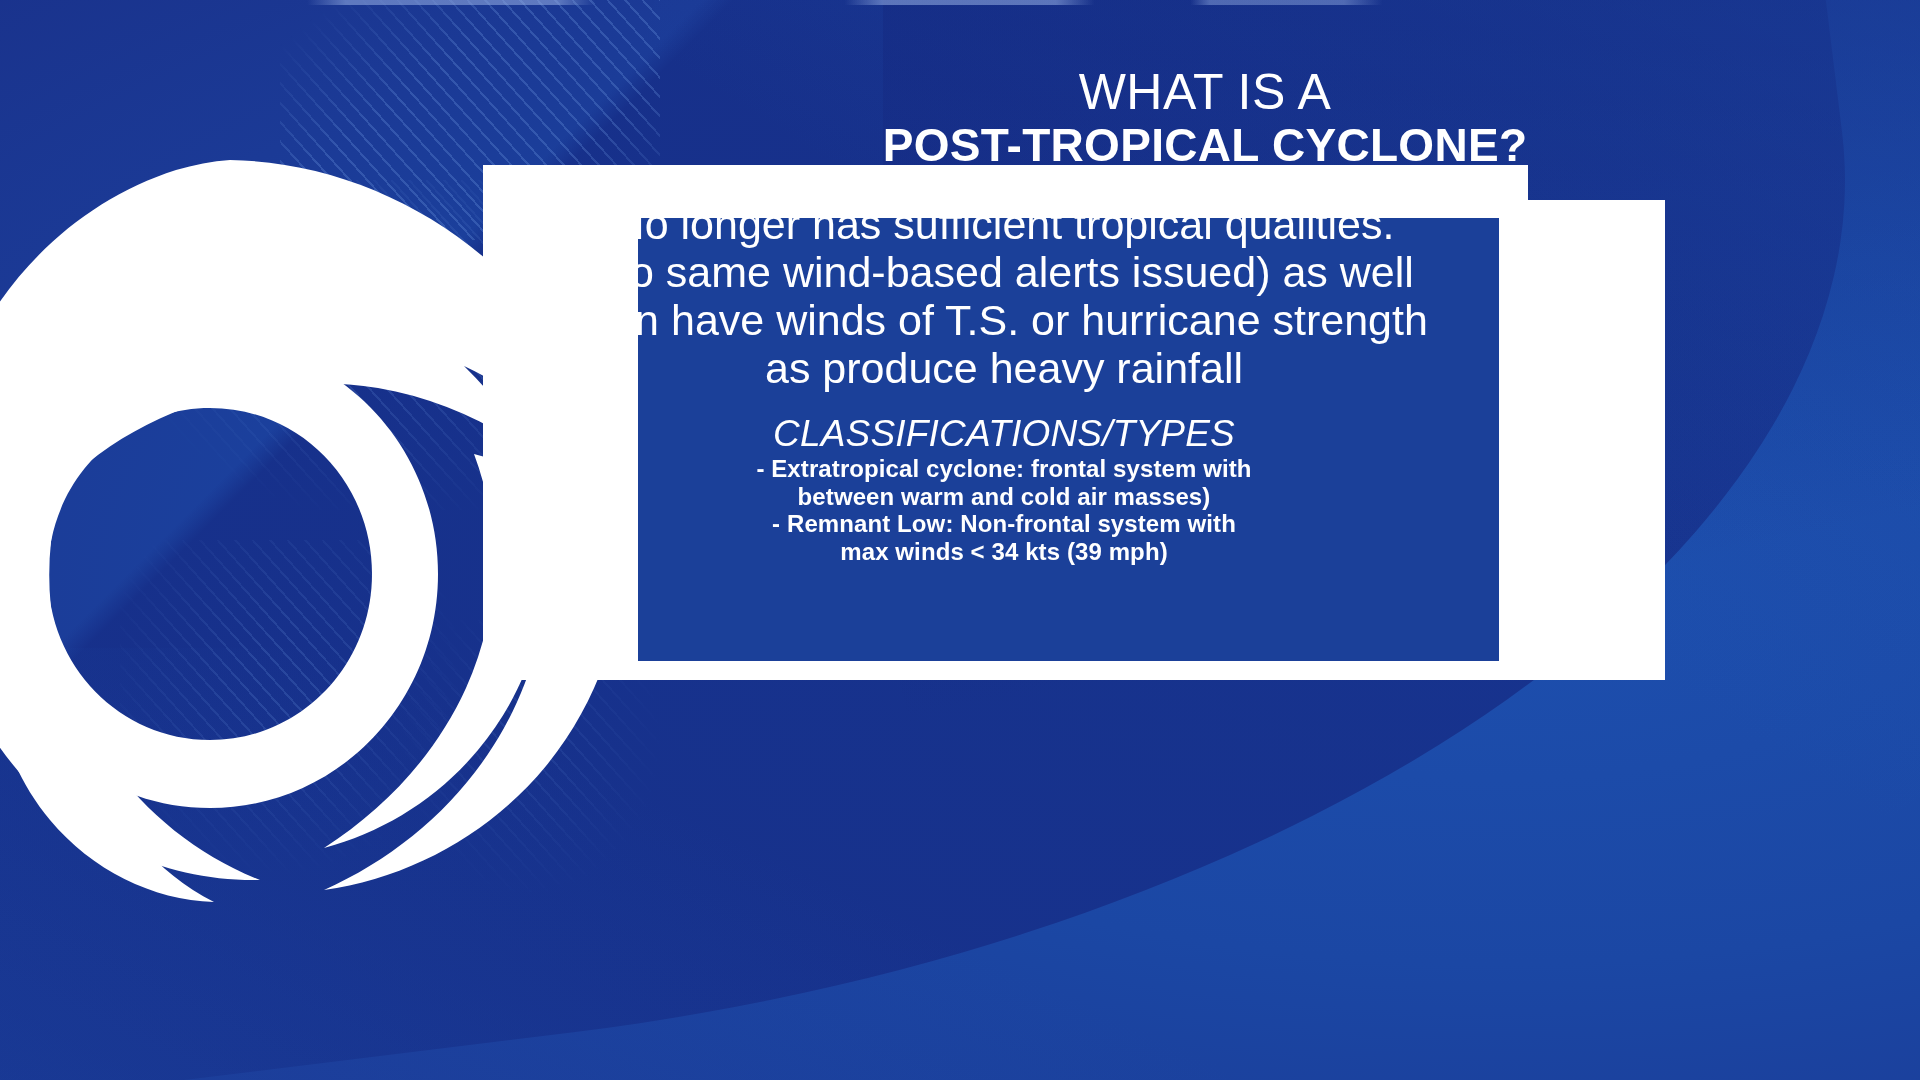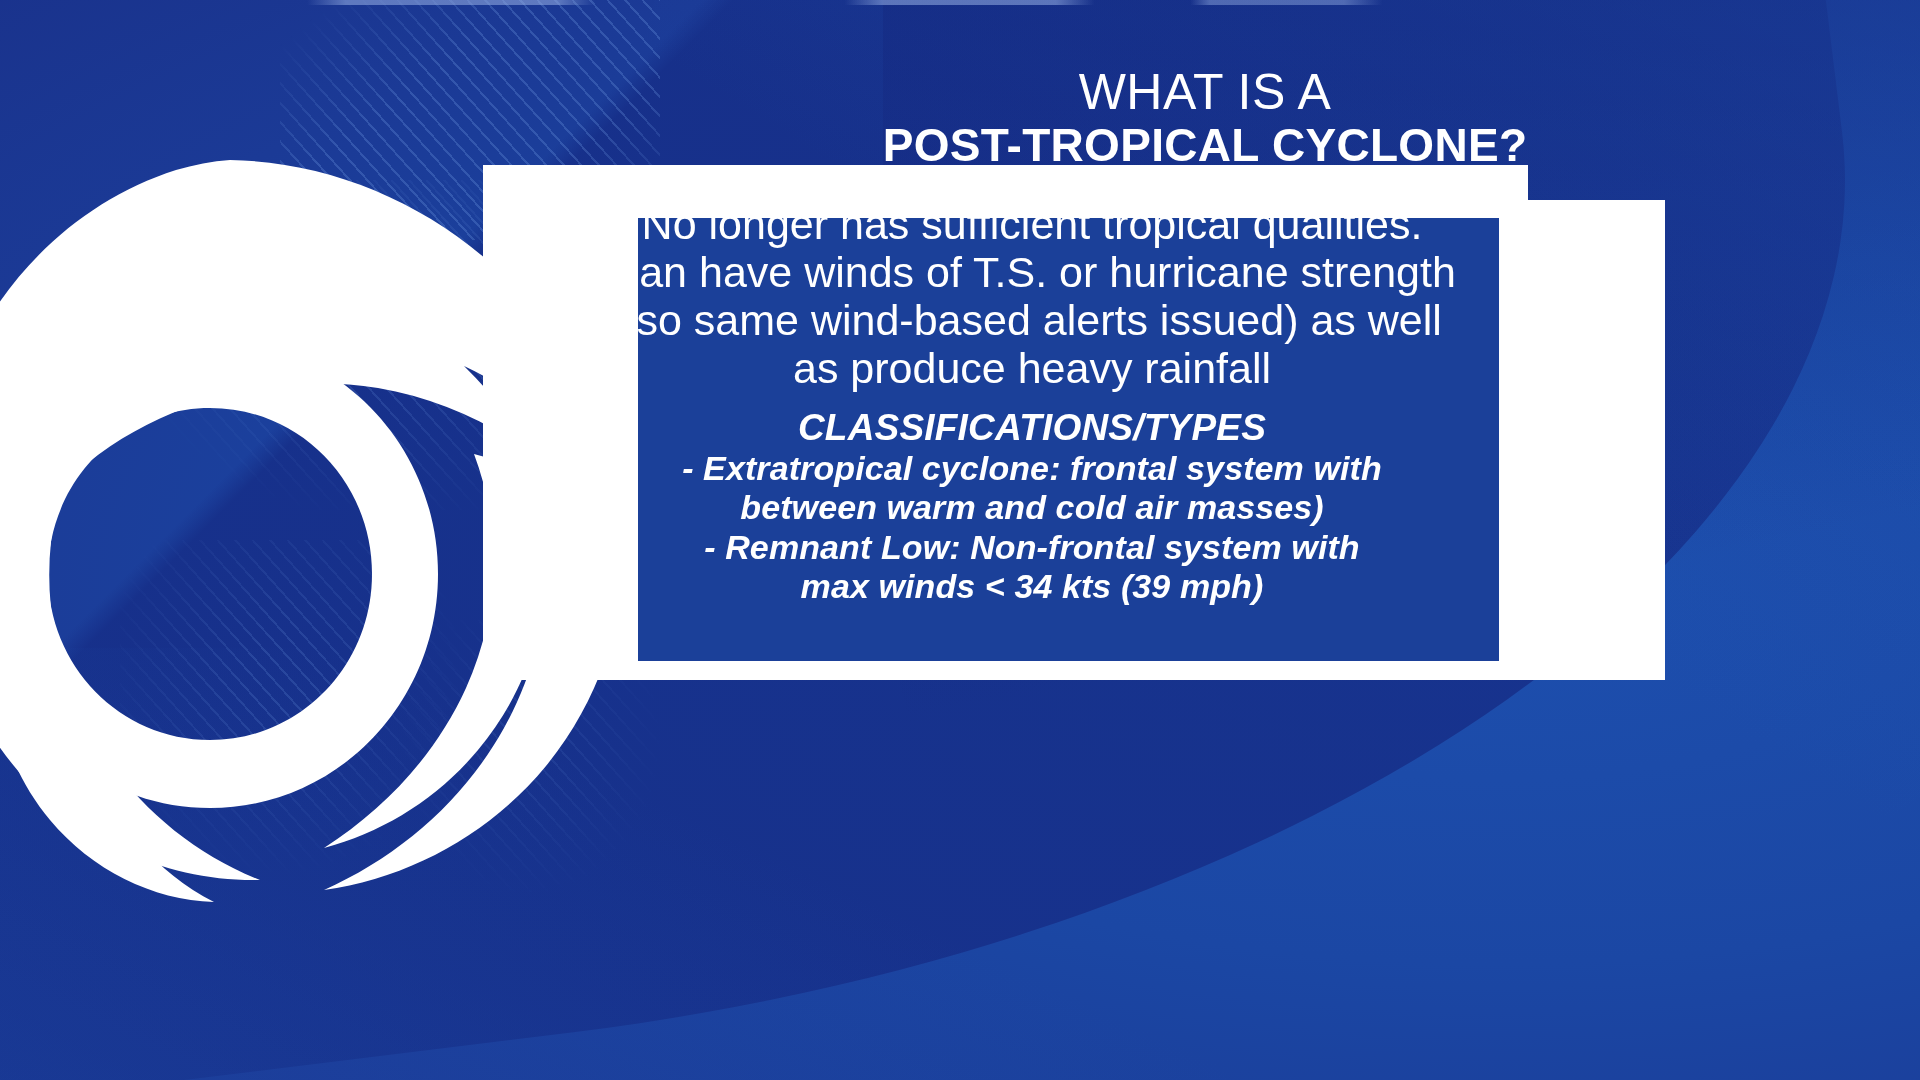--- a/index.html
+++ b/index.html
@@ -101,35 +101,35 @@
     position:absolute;left:620px;top:200px;width:1045px;height:480px;
     background:#ffffff;
   }
   #frame-inner2{
     position:absolute;left:638px;top:218px;width:861px;height:443px;
     background:#1b4099;
   }
 
   
   #body-text{
-    position:absolute;left:532px;top:200px;width:1000px;
+    position:absolute;left:504px;top:200px;width:1000px;
     text-align:center;color:#ffffff;
     z-index:6;
   }
   .para-plain{
     font-size:43px;font-weight:400;line-height:1.12;
     letter-spacing:0px;
   }
   .para-plain div{white-space:nowrap;}
   .heading-it{
-    font-size:37px;font-weight:700;font-style:italic;
-    line-height:1.14;margin-top:14px;letter-spacing:.2px;
+    font-size:37px;font-weight:400;font-style:italic;
+    line-height:1.14;margin-top:20px;letter-spacing:.2px;
   }
   .para-it{
-    font-size:34px;font-weight:700;font-style:italic;
+    font-size:24px;font-weight:700;
     line-height:1.16;letter-spacing:.1px;
   }
   .para-it div{white-space:nowrap;}
 </style>
 </head>
 <body>
 
 <div id="bg">
   <div class="bg-base"></div>
   <div class="bg-sweep-a"></div>
@@ -217,22 +217,22 @@
 <div id="frame-outer">
   <div class="frame-white"></div>
   <div class="frame-inner"></div>
 </div>
 <div id="frame-outer2"></div>
 <div id="frame-inner2"></div>
 
 <div id="body-text">
   <div class="para-plain">
     <div>No longer has sufficient tropical qualities.</div>
+    <div>(so same wind-based alerts issued) as well</div>
     <div>Can have winds of T.S. or hurricane strength</div>
-    <div>(so same wind-based alerts issued) as well</div>
     <div>as produce heavy rainfall</div>
   </div>
   <div class="heading-it">CLASSIFICATIONS/TYPES</div>
   <div class="para-it">
     <div>- Extratropical cyclone: frontal system with</div>
     <div>between warm and cold air masses)</div>
     <div>- Remnant Low: Non-frontal system with</div>
     <div>max winds &lt; 34 kts (39 mph)</div>
   </div>
 </div>

